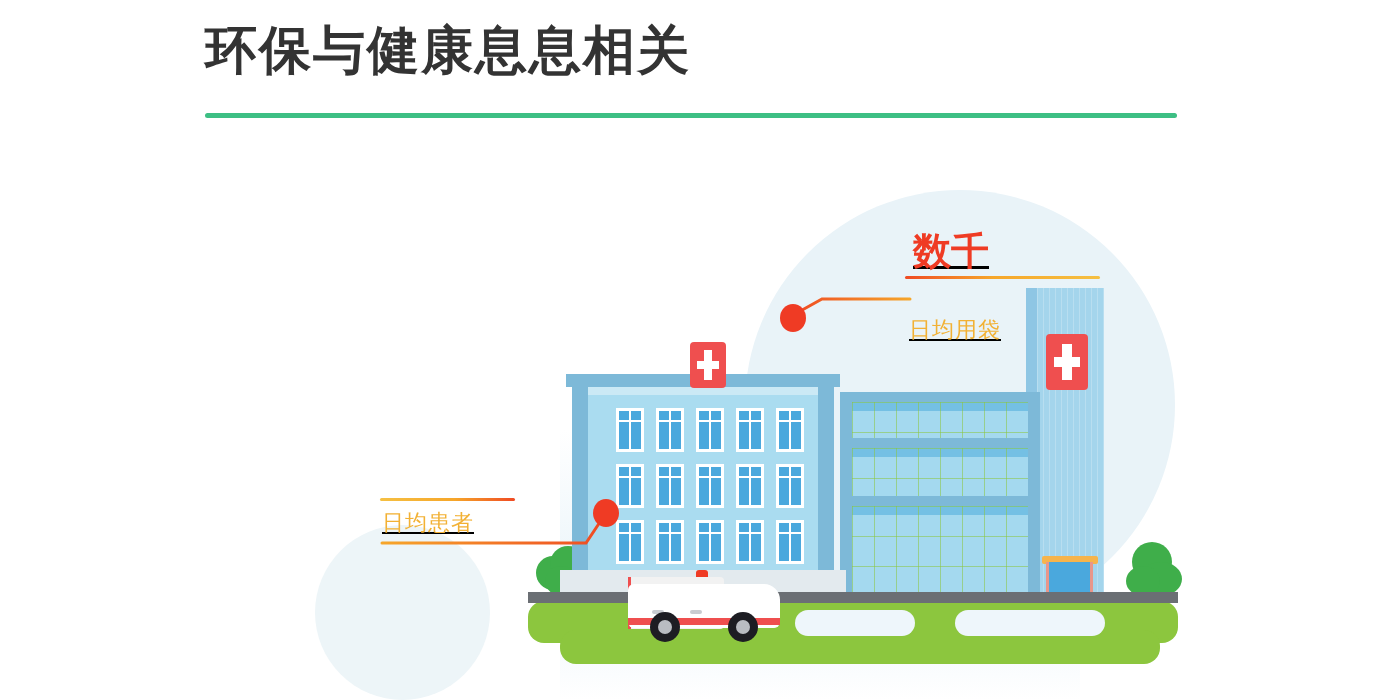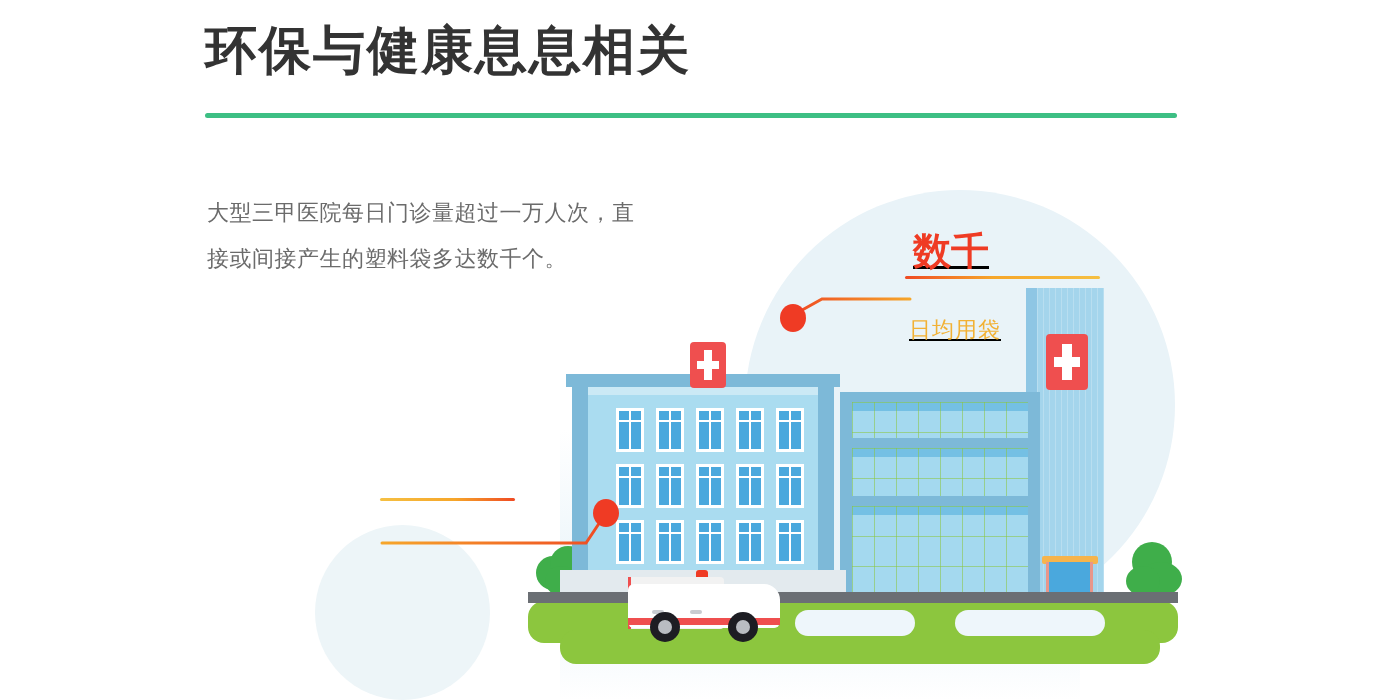--- a/index.html
+++ b/index.html
@@ -185,21 +185,20 @@
 
 <div class="page">
 
   <div class="bg-circle-big"></div>
   <div class="bg-circle-small"></div>
   <div class="bg-fade"></div>
 
   <div class="title">环保与健康息息相关</div>
   <div class="title-rule"></div>
 
-  <div class="body-copy">大型三甲医院每日门诊量超过一万人次，直接或间接产生的塑料袋多达数千个。</div>
 
   <div class="scene">
 
     <div class="lawn"></div>
     <div class="lawn2"></div>
     <div class="path-a"></div>
     <div class="path-b"></div>
 
     <div class="bush" style="left:536px;top:556px;width:34px;height:34px;"></div>
     <div class="bush" style="left:550px;top:546px;width:36px;height:36px;"></div>
@@ -335,15 +334,16 @@
   </svg>
 
   <div class="callout" id="callout-bags">
     <div class="big">数千</div>
     <div class="rule"></div>
     <div class="sub">日均用袋</div>
   </div>
 
   <div class="callout" id="callout-patients">
     <div class="rule"></div>
+    <div class="sub">日均患者</div>
   </div>
 
 </div>
 
 </body></html>

